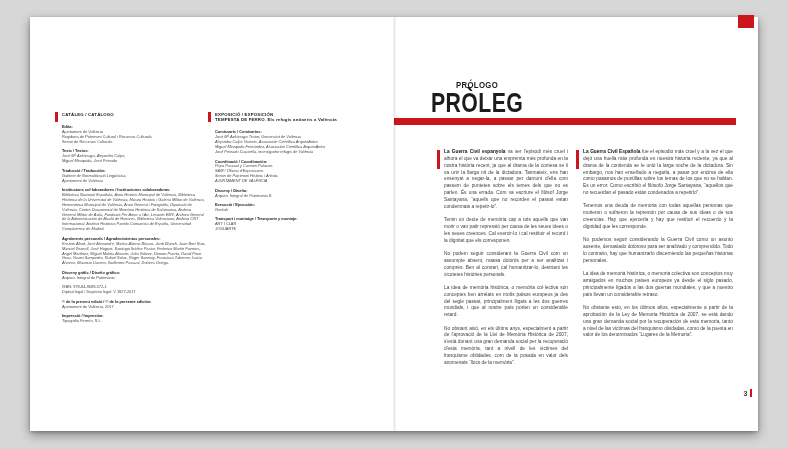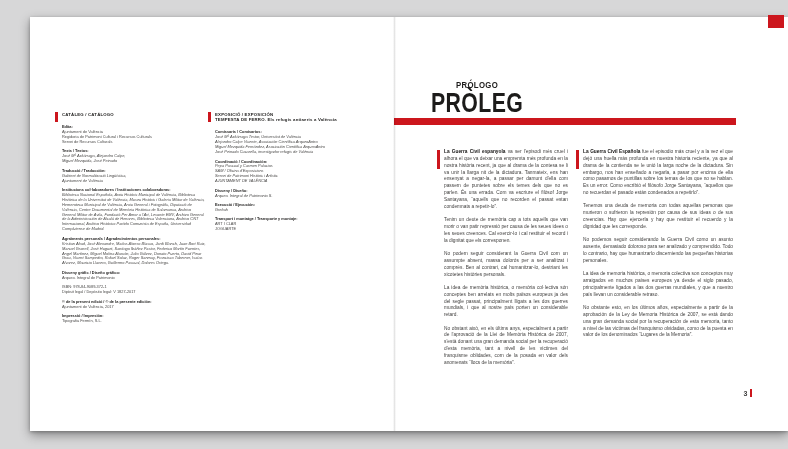--- a/index.html
+++ b/index.html
@@ -8,21 +8,20 @@
     background:#d7d7d8;
     font-family:"Liberation Sans", sans-serif;
     position:relative;
     overflow:hidden;
   }
   .spread{
     position:absolute;left:30px;top:17px;
     width:728px;height:414px;
     background:#ffffff;
     box-shadow:0 4px 10px rgba(0,0,0,0.38), 0 1px 3px rgba(0,0,0,0.25);
-    padding-left:30px;
   }
   .crease{
     position:absolute;left:363px;top:0;width:3px;height:100%;
     background:linear-gradient(90deg, rgba(0,0,0,0) 0%, rgba(0,0,0,0.10) 50%, rgba(0,0,0,0) 100%);
   }
   .corner-tab{
     position:absolute;top:-2px;right:4px;width:16px;height:13px;
     background:#cc161d;
   }
   .page{position:absolute;top:0;height:100%;width:364px;}

